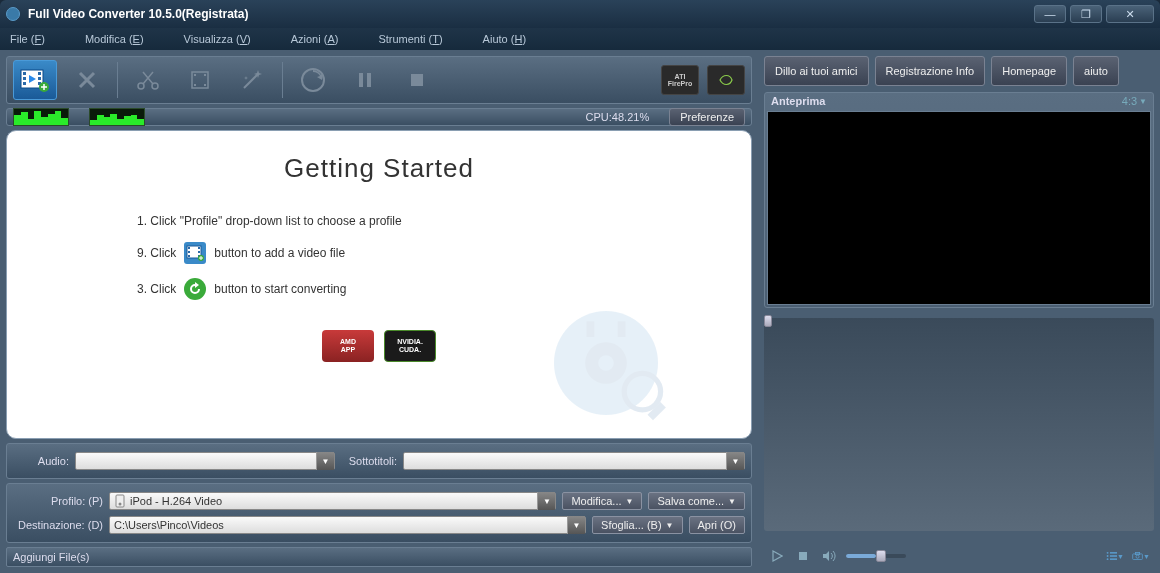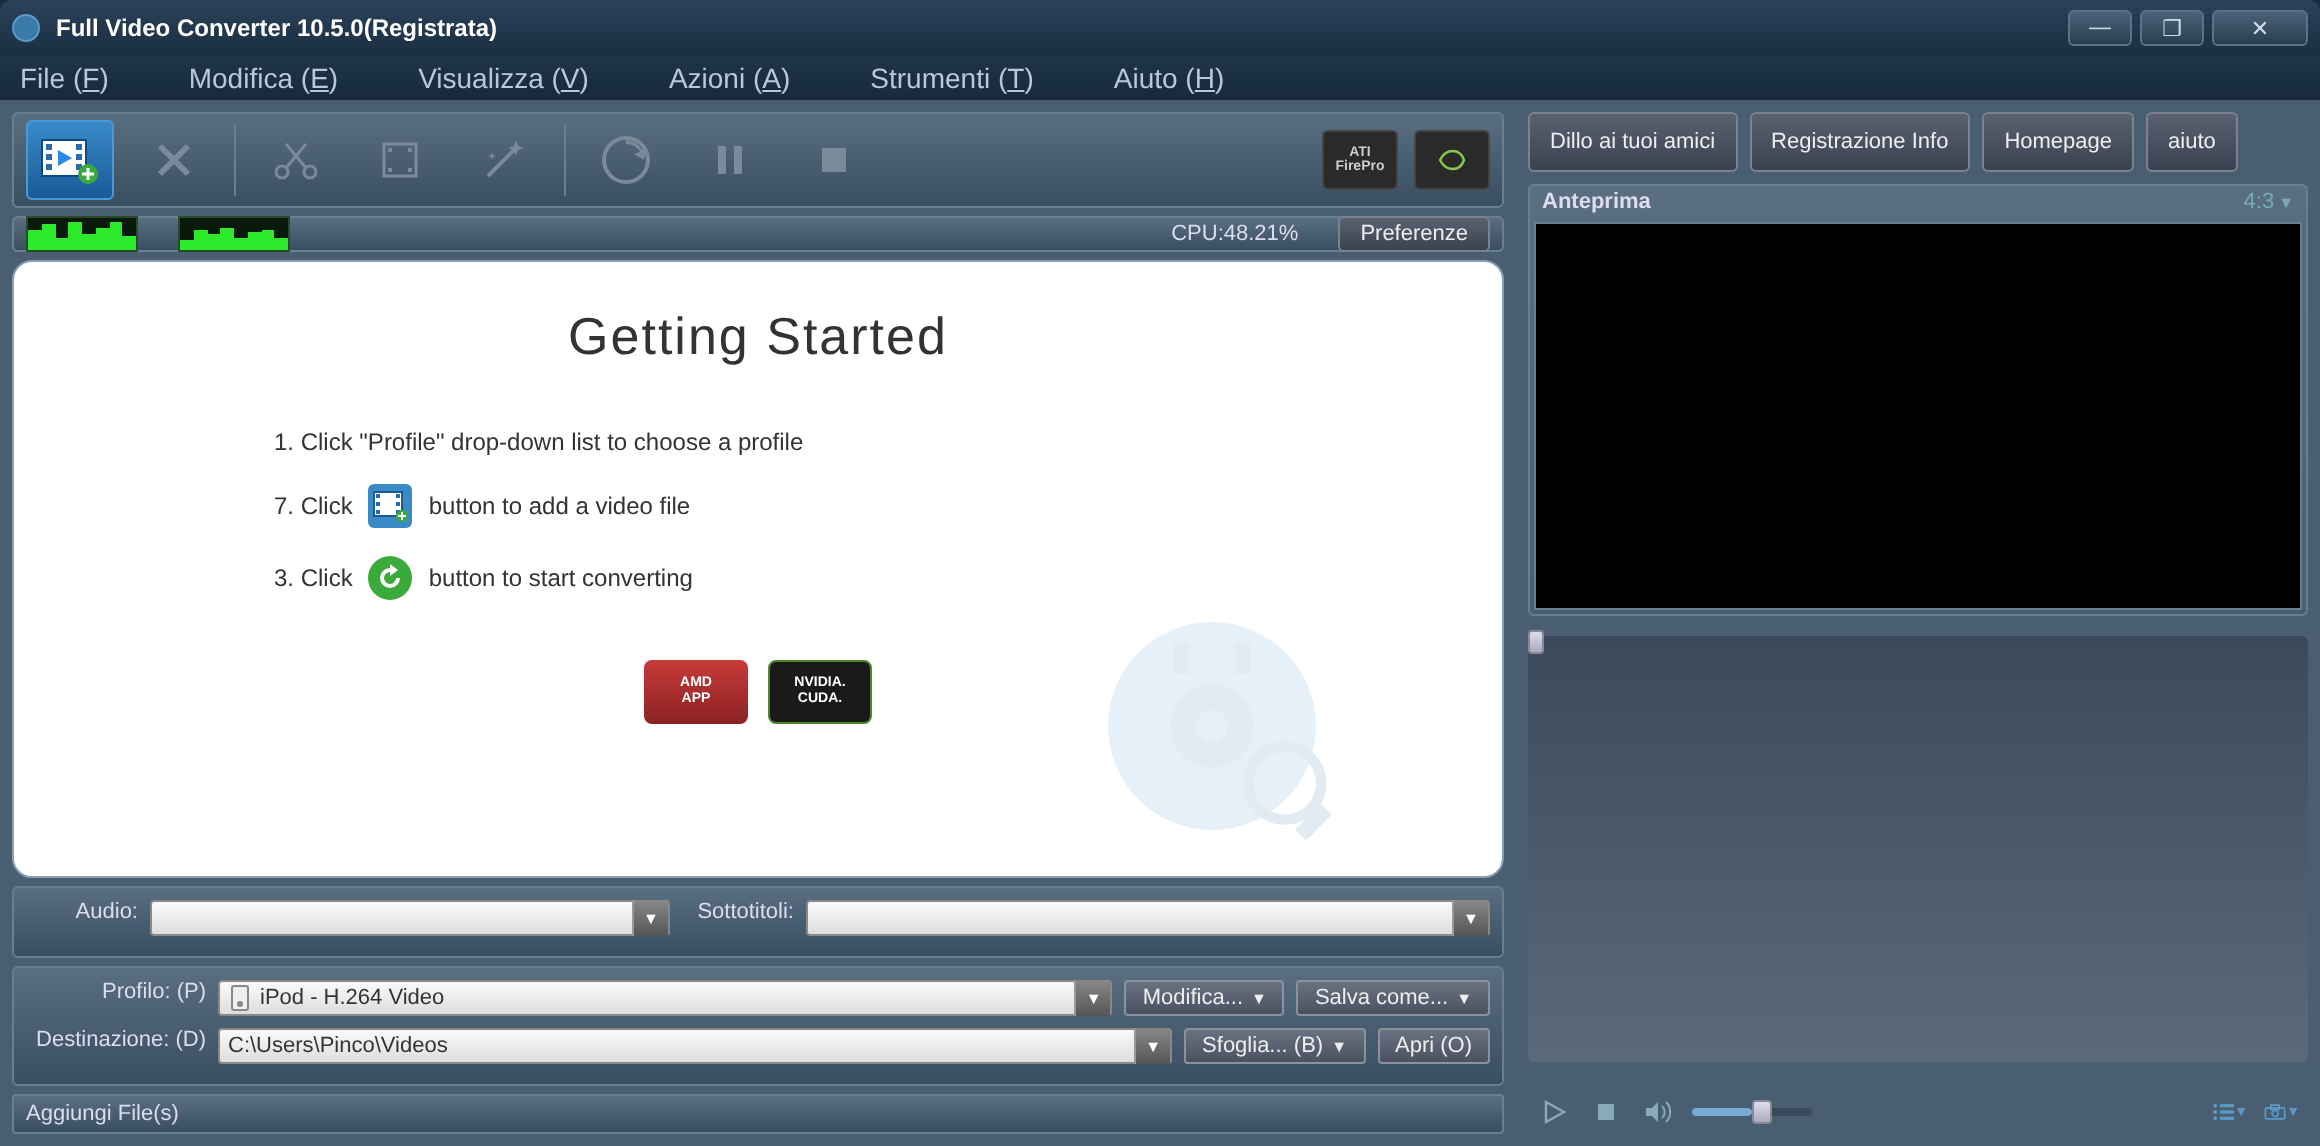--- a/index.html
+++ b/index.html
@@ -6,21 +6,21 @@
 body { background: #1a2a3a; width: 1160px; height: 573px; overflow: hidden; }
 
 .titlebar { height: 28px; background: linear-gradient(#2a4259, #1a2e42); display: flex; align-items: center; padding: 0 6px; color: #fff; border-radius: 6px 6px 0 0; }
 .titlebar-icon { width: 14px; height: 14px; background: #3a7aa8; border-radius: 50%; margin-right: 8px; border: 1px solid #5a9ac8; }
 .titlebar-title { font-size: 12px; font-weight: bold; flex: 1; }
 .titlebar-btns { display: flex; gap: 4px; }
 .titlebar-btn { width: 32px; height: 18px; background: linear-gradient(#4a6278, #2a3e52); border: 1px solid #5a7288; border-radius: 3px; display: flex; align-items: center; justify-content: center; color: #cde; font-size: 11px; cursor: pointer; }
 .titlebar-btn.close { width: 48px; }
 
 .menubar { height: 22px; background: linear-gradient(#1f3448, #162a3c); display: flex; align-items: center; padding: 0 10px; gap: 40px; }
-.menu-item { color: #b8c8d8; font-size: 14px; cursor: pointer; }
+.menu-item { color: #b8c8d8; font-size: 11px; cursor: pointer; }
 .menu-item u { text-decoration: underline; }
 
 .main-area { display: flex; height: calc(100% - 50px); }
 .left-panel { flex: 1; display: flex; flex-direction: column; background: #4a5e72; padding: 6px; gap: 4px; }
 .right-panel { width: 402px; display: flex; flex-direction: column; background: #4a5e72; padding: 6px; gap: 6px; }
 
 .toolbar { height: 48px; background: linear-gradient(#5a6e82, #3a4e62); border: 1px solid #6a7e92; border-radius: 3px; display: flex; align-items: center; padding: 0 6px; gap: 8px; }
 .tool-btn { width: 44px; height: 40px; display: flex; align-items: center; justify-content: center; cursor: pointer; border-radius: 3px; }
 .tool-btn.primary { background: linear-gradient(#3a8ac8, #1a5a98); border: 1px solid #4a9ad8; }
 .tool-sep { width: 1px; height: 36px; background: #6a7e92; }
@@ -40,21 +40,21 @@
 .gs-icon { width: 22px; height: 22px; display: inline-flex; align-items: center; justify-content: center; border-radius: 3px; }
 .gs-icon.film { background: #3a8ac8; }
 .gs-icon.go { background: #3aaa3a; border-radius: 50%; color: #fff; font-weight: bold; }
 .logos { display: flex; gap: 10px; justify-content: center; margin-top: 30px; }
 .logo-box { width: 52px; height: 32px; border-radius: 4px; display: flex; align-items: center; justify-content: center; font-size: 7px; color: #fff; font-weight: bold; text-align: center; line-height: 1.1; }
 .logo-amd { background: linear-gradient(#c83a3a, #8a2222); }
 .logo-nv { background: #1a1a1a; border: 1px solid #4a8a2a; }
 .watermark { position: absolute; right: 80px; bottom: 10px; width: 130px; height: 130px; opacity: 0.12; }
 
 .bottom-controls { background: linear-gradient(#5a6e82, #3a4e62); border: 1px solid #6a7e92; border-radius: 3px; padding: 4px 6px; }
-.ctrl-row { display: flex; align-items: flex-start; gap: 6px; height: 22px; margin: 2px 0; }
+.ctrl-row { display: flex; align-items: center; gap: 6px; height: 22px; margin: 2px 0; }
 .ctrl-label { color: #dde; font-size: 11px; width: 90px; text-align: right; }
 .ctrl-label.short { width: 56px; }
 .dropdown { flex: 1; height: 18px; background: linear-gradient(#fafafa, #ddd); border: 1px solid #888; border-radius: 2px; display: flex; align-items: center; padding: 0 4px; font-size: 11px; color: #333; cursor: pointer; min-width: 60px; }
 .dropdown-arrow { width: 18px; height: 18px; background: linear-gradient(#888, #555); border-left: 1px solid #999; display: flex; align-items: center; justify-content: center; color: #fff; font-size: 8px; margin-left: auto; margin-right: -4px; }
 .small-btn { height: 18px; padding: 0 8px; background: linear-gradient(#6a7282, #4a5262); border: 1px solid #8a92a2; border-radius: 2px; color: #eee; font-size: 11px; display: flex; align-items: center; gap: 4px; cursor: pointer; }
 .small-btn .arr { font-size: 8px; }
 .statusbar2 { height: 20px; background: linear-gradient(#5a6e82, #3a4e62); border: 1px solid #6a7e92; border-radius: 2px; display: flex; align-items: center; padding: 0 6px; color: #dde; font-size: 11px; }
 
 .r-buttons { display: flex; gap: 6px; }
 .r-btn { flex: 0 0 auto; padding: 8px 10px; background: linear-gradient(#5a6272, #3a4252); border: 1px solid #7a8292; border-radius: 3px; color: #eee; font-size: 11px; cursor: pointer; text-align: center; }
@@ -199,21 +199,21 @@
       <div class="cpu-text">CPU:48.21%</div>
       <div class="pref-btn">Preferenze</div>
     </div>
 
     <div class="content">
       <h1 class="gs-title">Getting Started</h1>
       <div class="gs-step">
           <span>1. Click "Profile" drop-down list to choose a profile</span>
         </div>
       <div class="gs-step">
-        <span>7. Click</span>
+        <span>9. Click</span>
         <span class="gs-icon film">
             <svg width="18" height="16" viewBox="0 0 18 16">
               <rect x="1" y="1" width="14" height="12" fill="#fff" stroke="#1a5a98"></rect>
               <rect x="2" y="2" width="2" height="2" fill="#2a6aaa"></rect>
               <rect x="2" y="6" width="2" height="2" fill="#2a6aaa"></rect>
               <rect x="2" y="10" width="2" height="2" fill="#2a6aaa"></rect>
               <rect x="12" y="2" width="2" height="2" fill="#2a6aaa"></rect>
               <rect x="12" y="6" width="2" height="2" fill="#2a6aaa"></rect>
               <rect x="12" y="10" width="2" height="2" fill="#2a6aaa"></rect>
               <circle cx="15" cy="13" r="3" fill="#3aaa3a"></circle>

